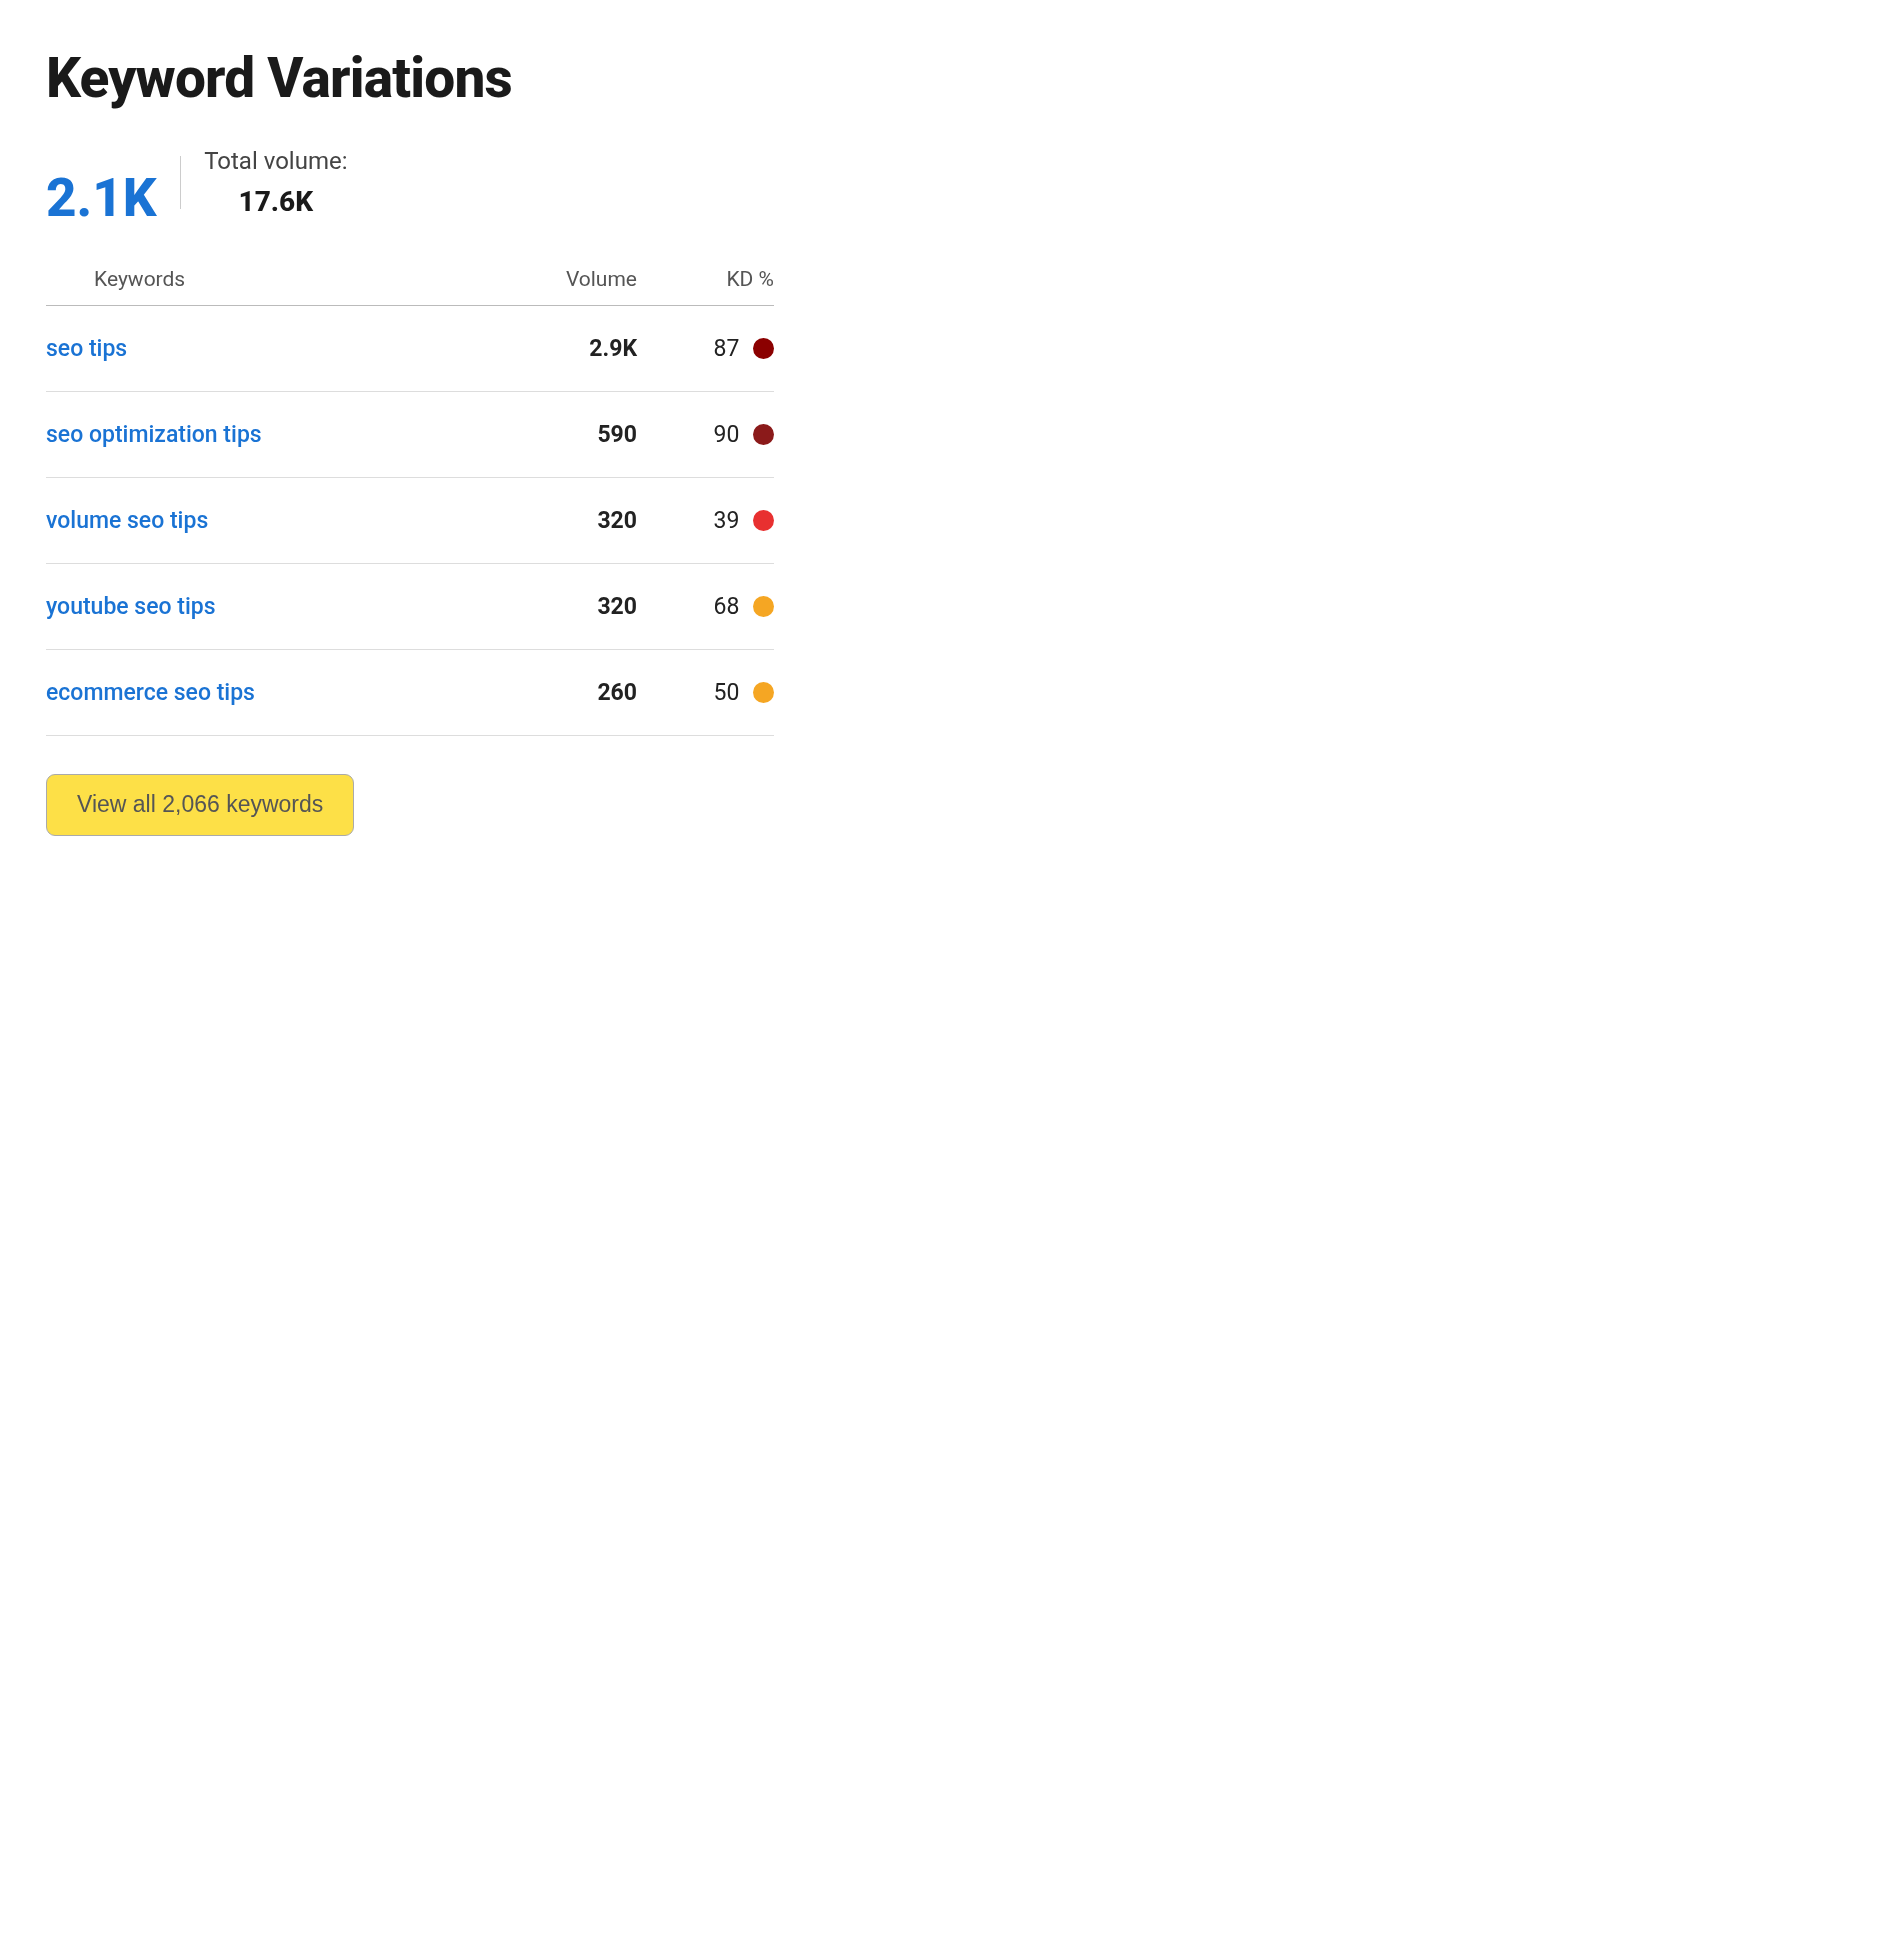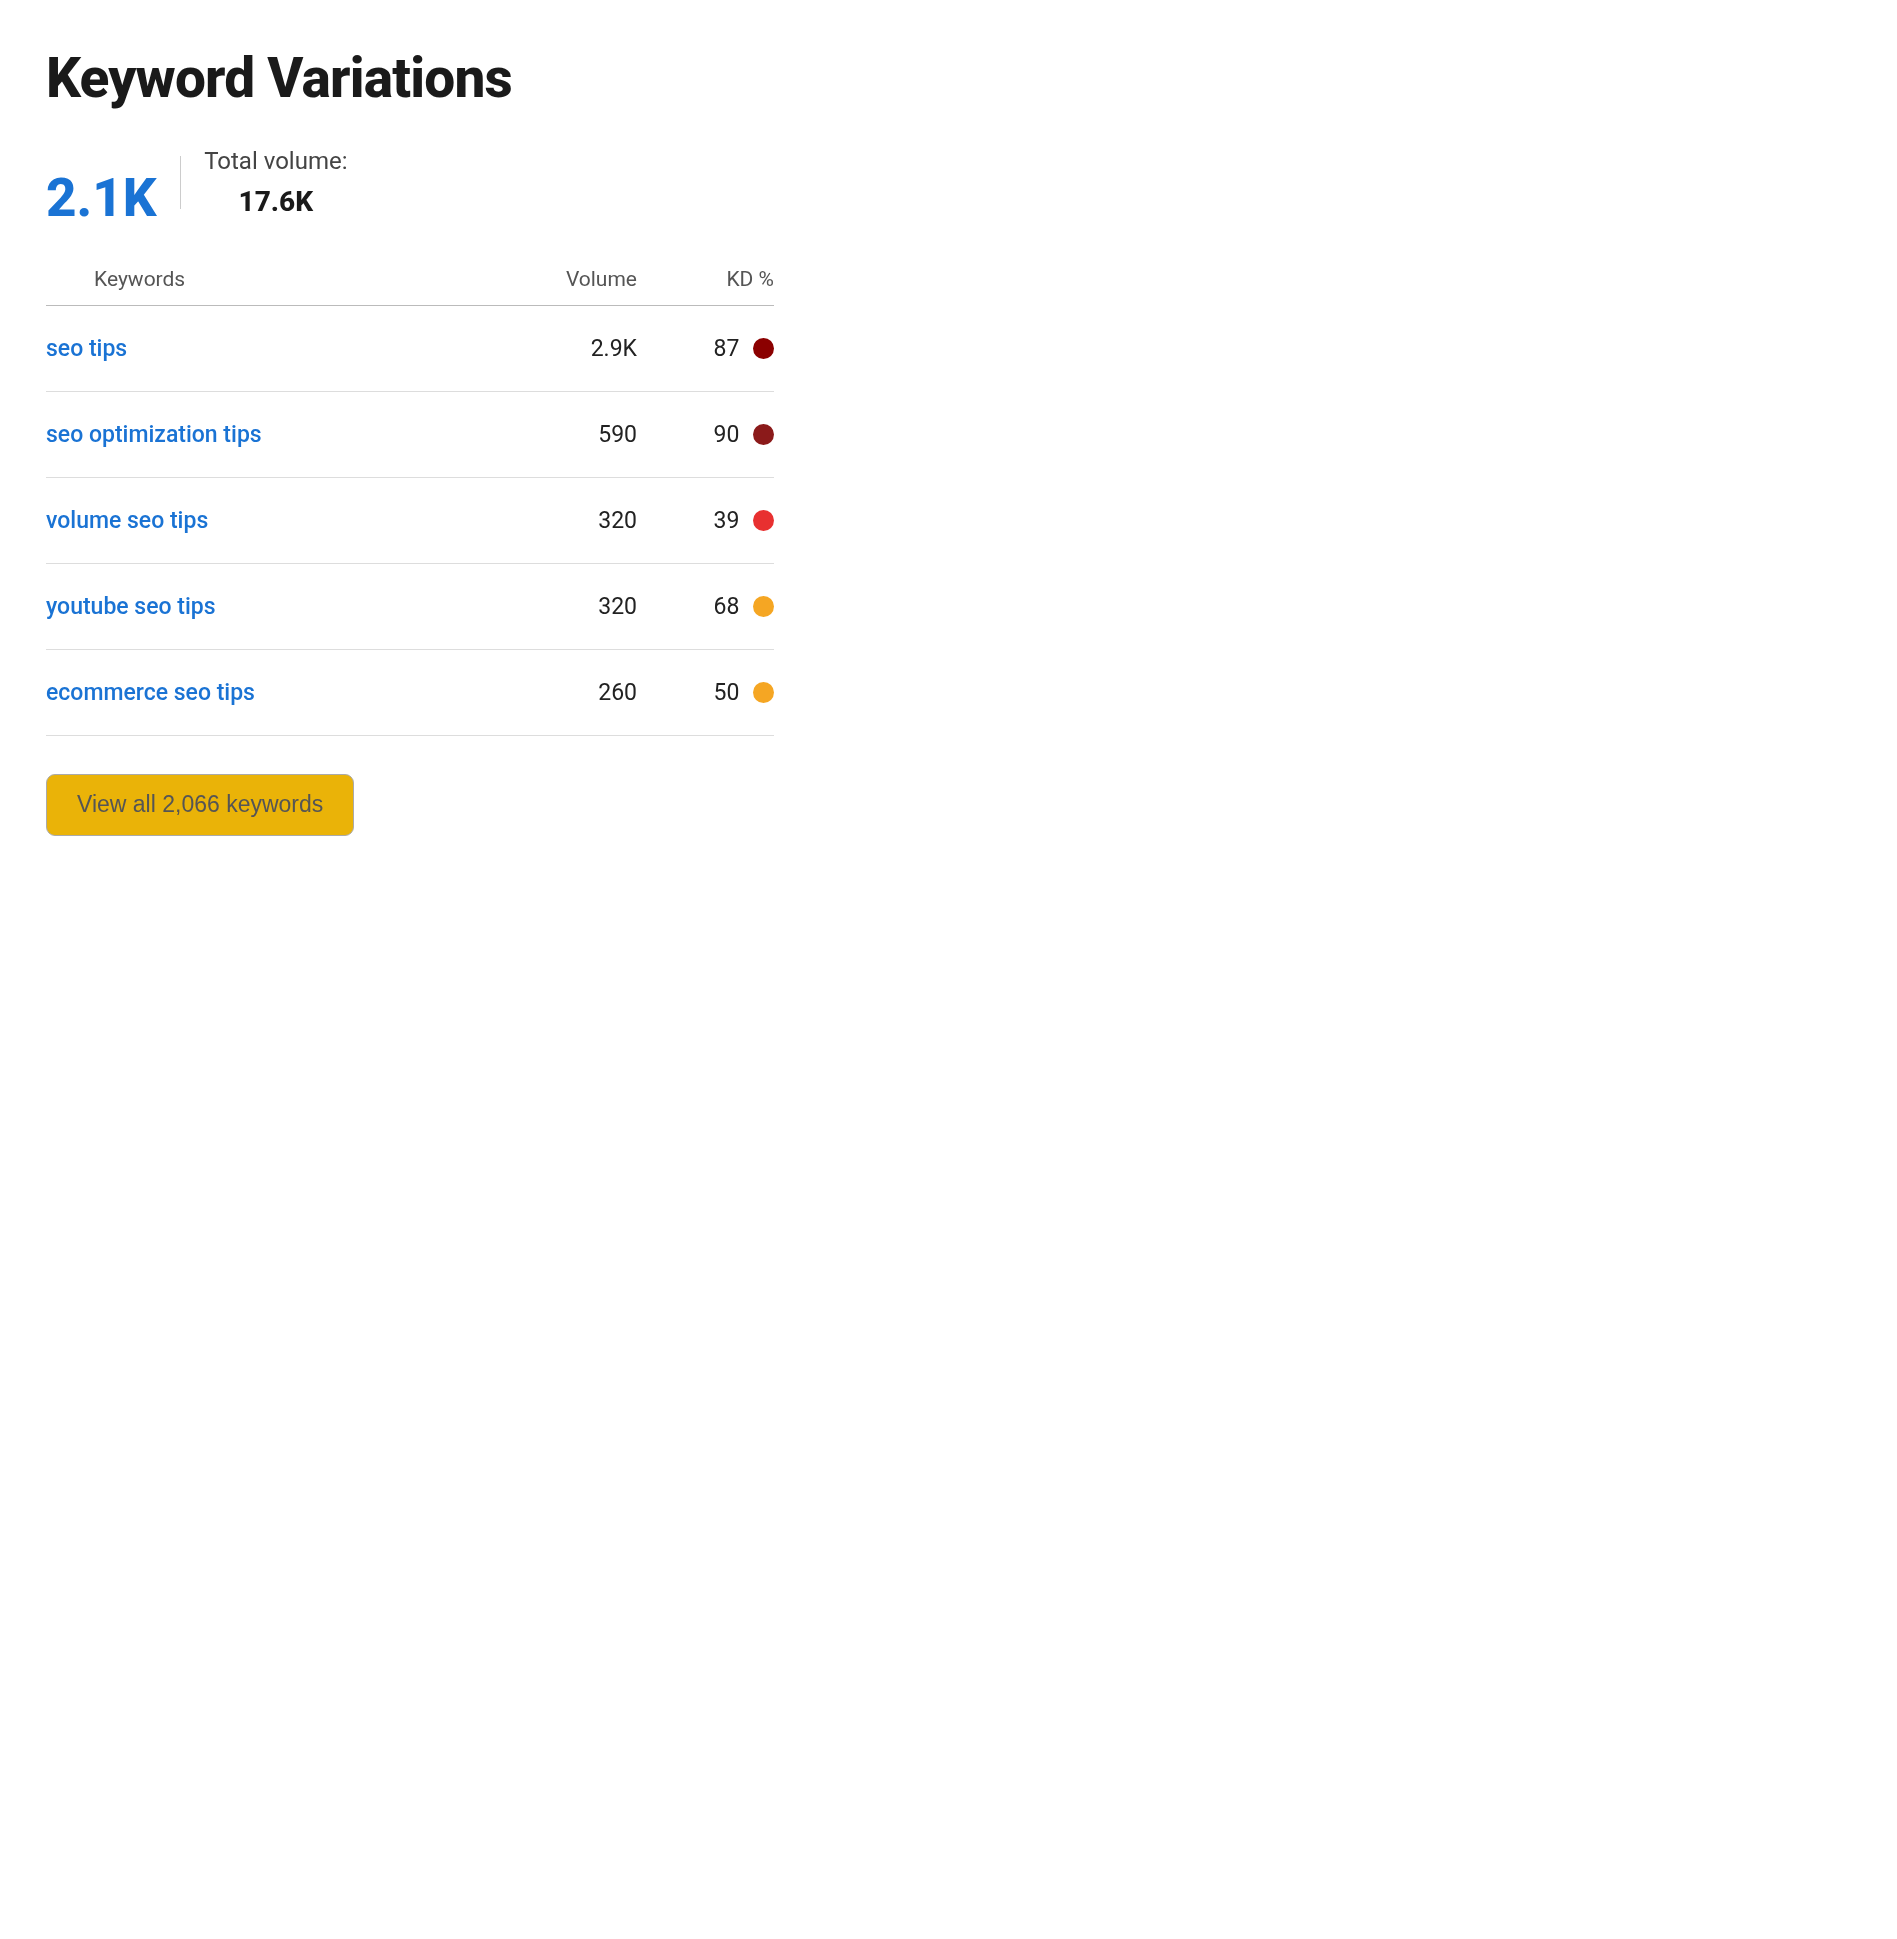--- a/index.html
+++ b/index.html
@@ -100,21 +100,21 @@
       color: #1a73d4;
       text-decoration: none;
       font-weight: 500;
       cursor: pointer;
     }
 
     .volume-cell {
       font-size: 23px;
       color: #222222;
       text-align: right;
-      font-weight: 400;
+      font-weight: 700;
     }
 
     .kd-cell {
       display: flex;
       align-items: center;
       justify-content: flex-end;
       gap: 13.7px;
       font-size: 23px;
       color: #222222;
       font-weight: 400;
@@ -126,21 +126,21 @@
       border-radius: 50%;
       display: inline-block;
       flex-shrink: 0;
     }
 
     .view-all-button {
       margin-top: 38px;
       padding: 16.7px 30px;
       border: 1.5px solid #aaaaaa;
       border-radius: 9px;
-      background: #eab308;
+      background: #fde047;
       font-size: 23px;
       color: #555555;
       cursor: pointer;
       font-weight: 400;
       display: inline-block;
     }
   </style>
 </head>
 <body>
 

